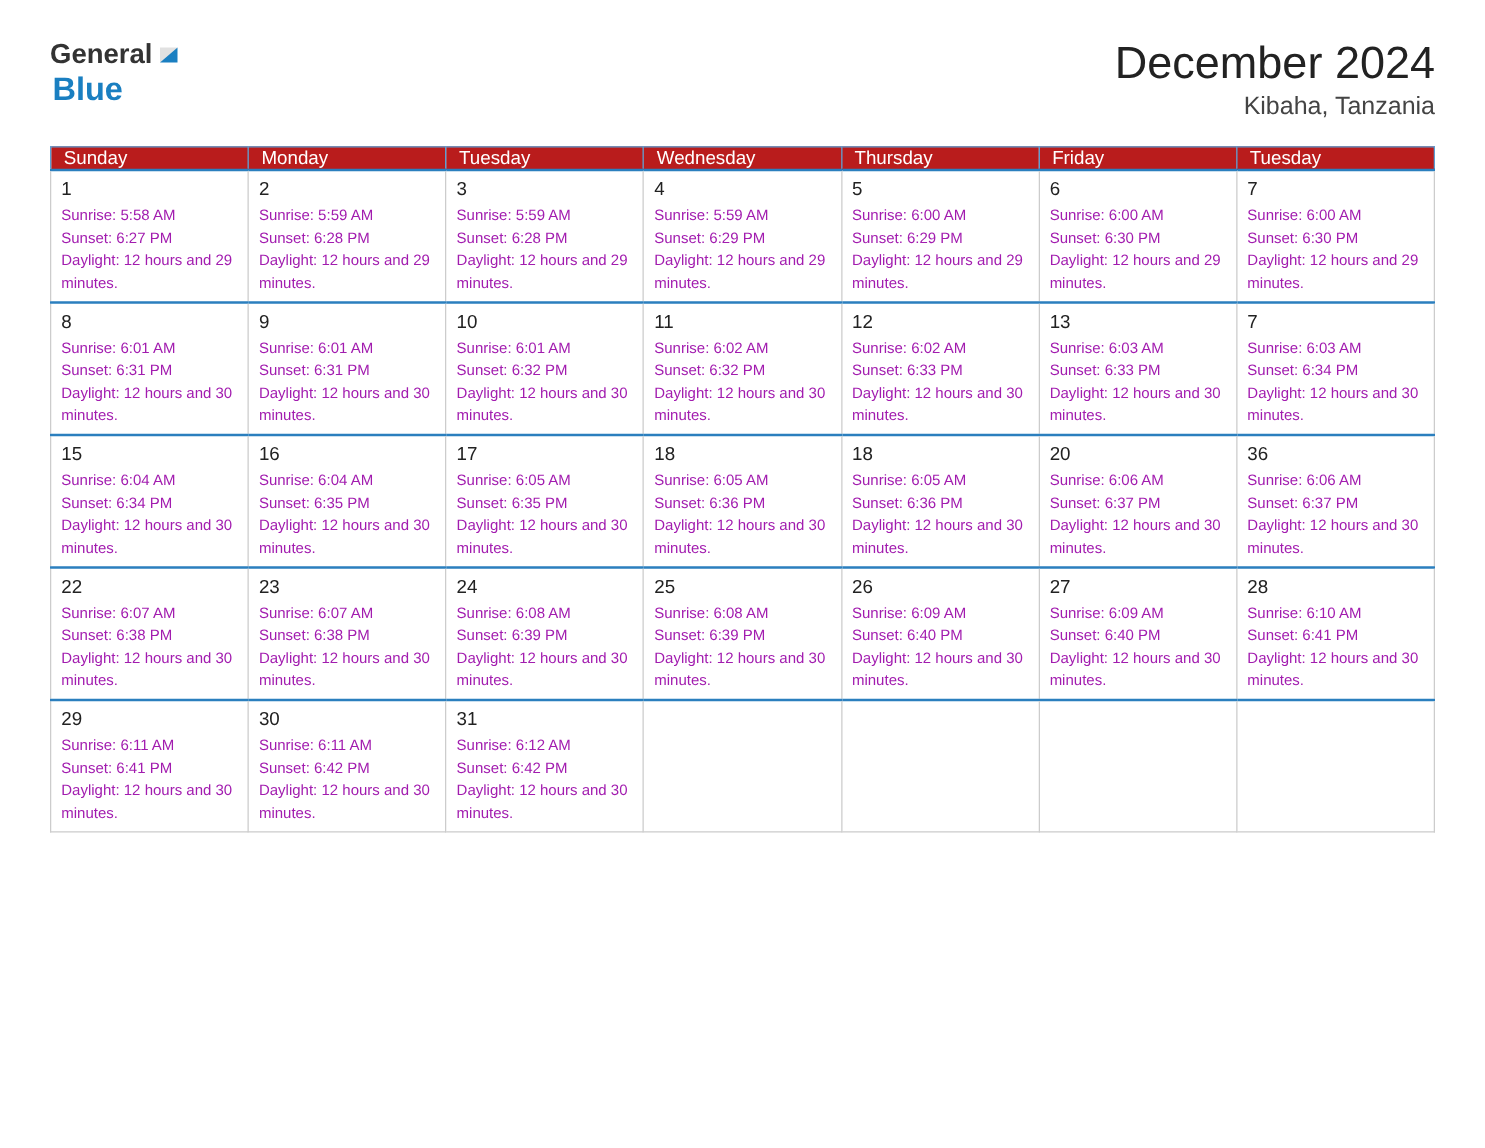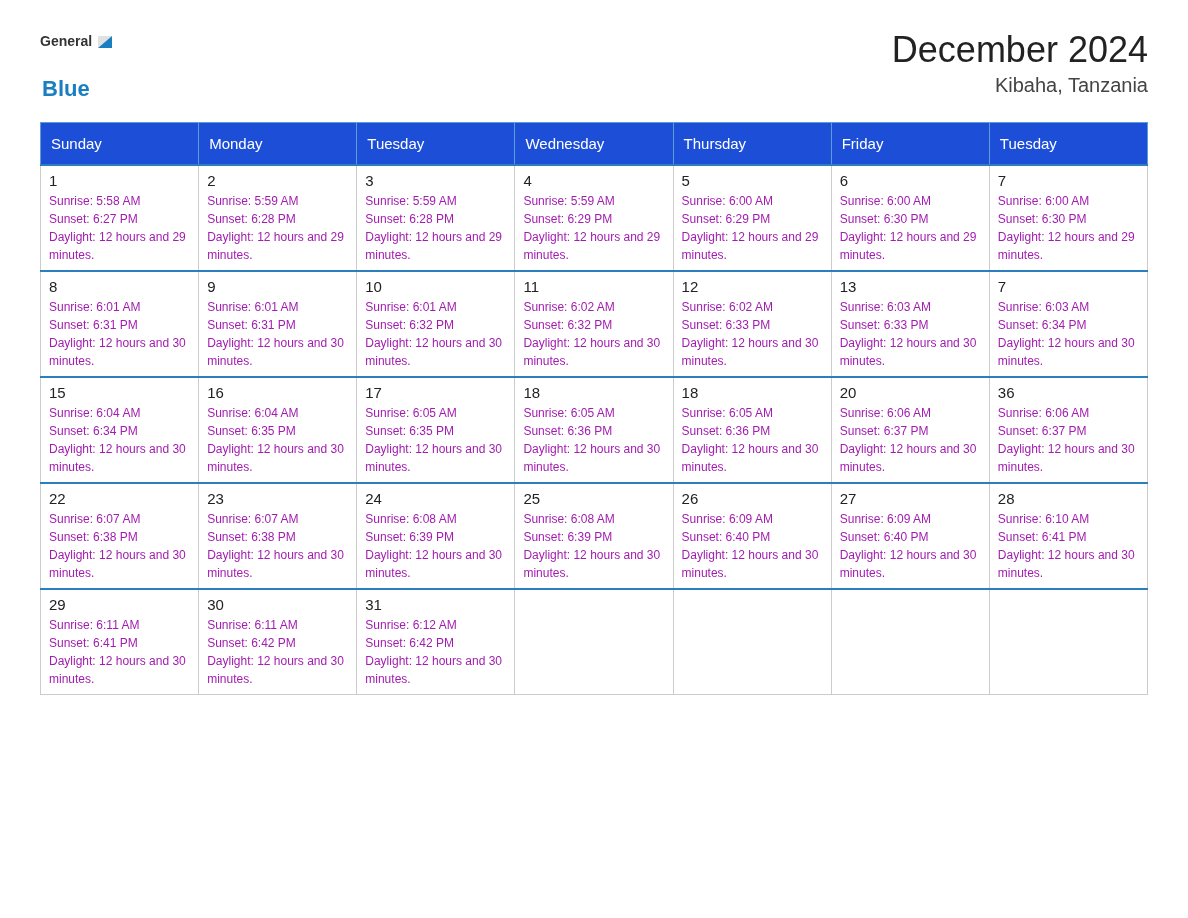--- a/index.html
+++ b/index.html
@@ -29,25 +29,25 @@
       font-size: 20px;
       color: #444;
       margin-top: 4px;
     }
     .calendar {
       width: 100%;
       border-collapse: collapse;
       border: 1px solid #aaa;
     }
     .calendar th {
-      background-color: #1d4ed8;
+      background-color: #b91c1c;
       color: white;
       font-size: 15px;
       font-weight: normal;
-      padding: 12px 10px;
+      padding: 0 10px;
       text-align: left;
       border: 1px solid #5a9fd4;
     }
     .calendar td {
       vertical-align: top;
       border: 1px solid #ccc;
       padding: 6px 8px;
       font-size: 12.5px;
       color: #222;
       width: 14.28%;
@@ -77,27 +77,27 @@
       display: flex;
       align-items: center;
     }
   </style>
 </head>
 <body>
 
 <div class="header">
   <div class="logo-wrapper">
     <div class="logo-line1">
-      <span style="font-size:14px;font-weight:bold;color:#333;">General</span>
+      <span style="font-size:22px;font-weight:bold;color:#333;">General</span>
       <svg width="22" height="22" viewBox="0 0 22 22" style="margin-left:2px;margin-top:0px;">
         <polygon points="4,18 18,18 18,6" fill="#1a7fc1"></polygon>
         <polygon points="4,18 18,6 4,6" fill="#333" opacity="0.15"></polygon>
       </svg>
     </div>
-    <span style="font-size:22px;font-weight:bold;color:#1a7fc1;margin-left:2px;margin-top:24px;">Blue</span>
+    <span style="font-size:26px;font-weight:bold;color:#1a7fc1;margin-left:2px;">Blue</span>
   </div>
   <div class="title-section">
     <div class="month-title">December 2024</div>
     <div class="location-title">Kibaha, Tanzania</div>
   </div>
 </div>
 
 <table class="calendar">
   <thead>
     <tr>

